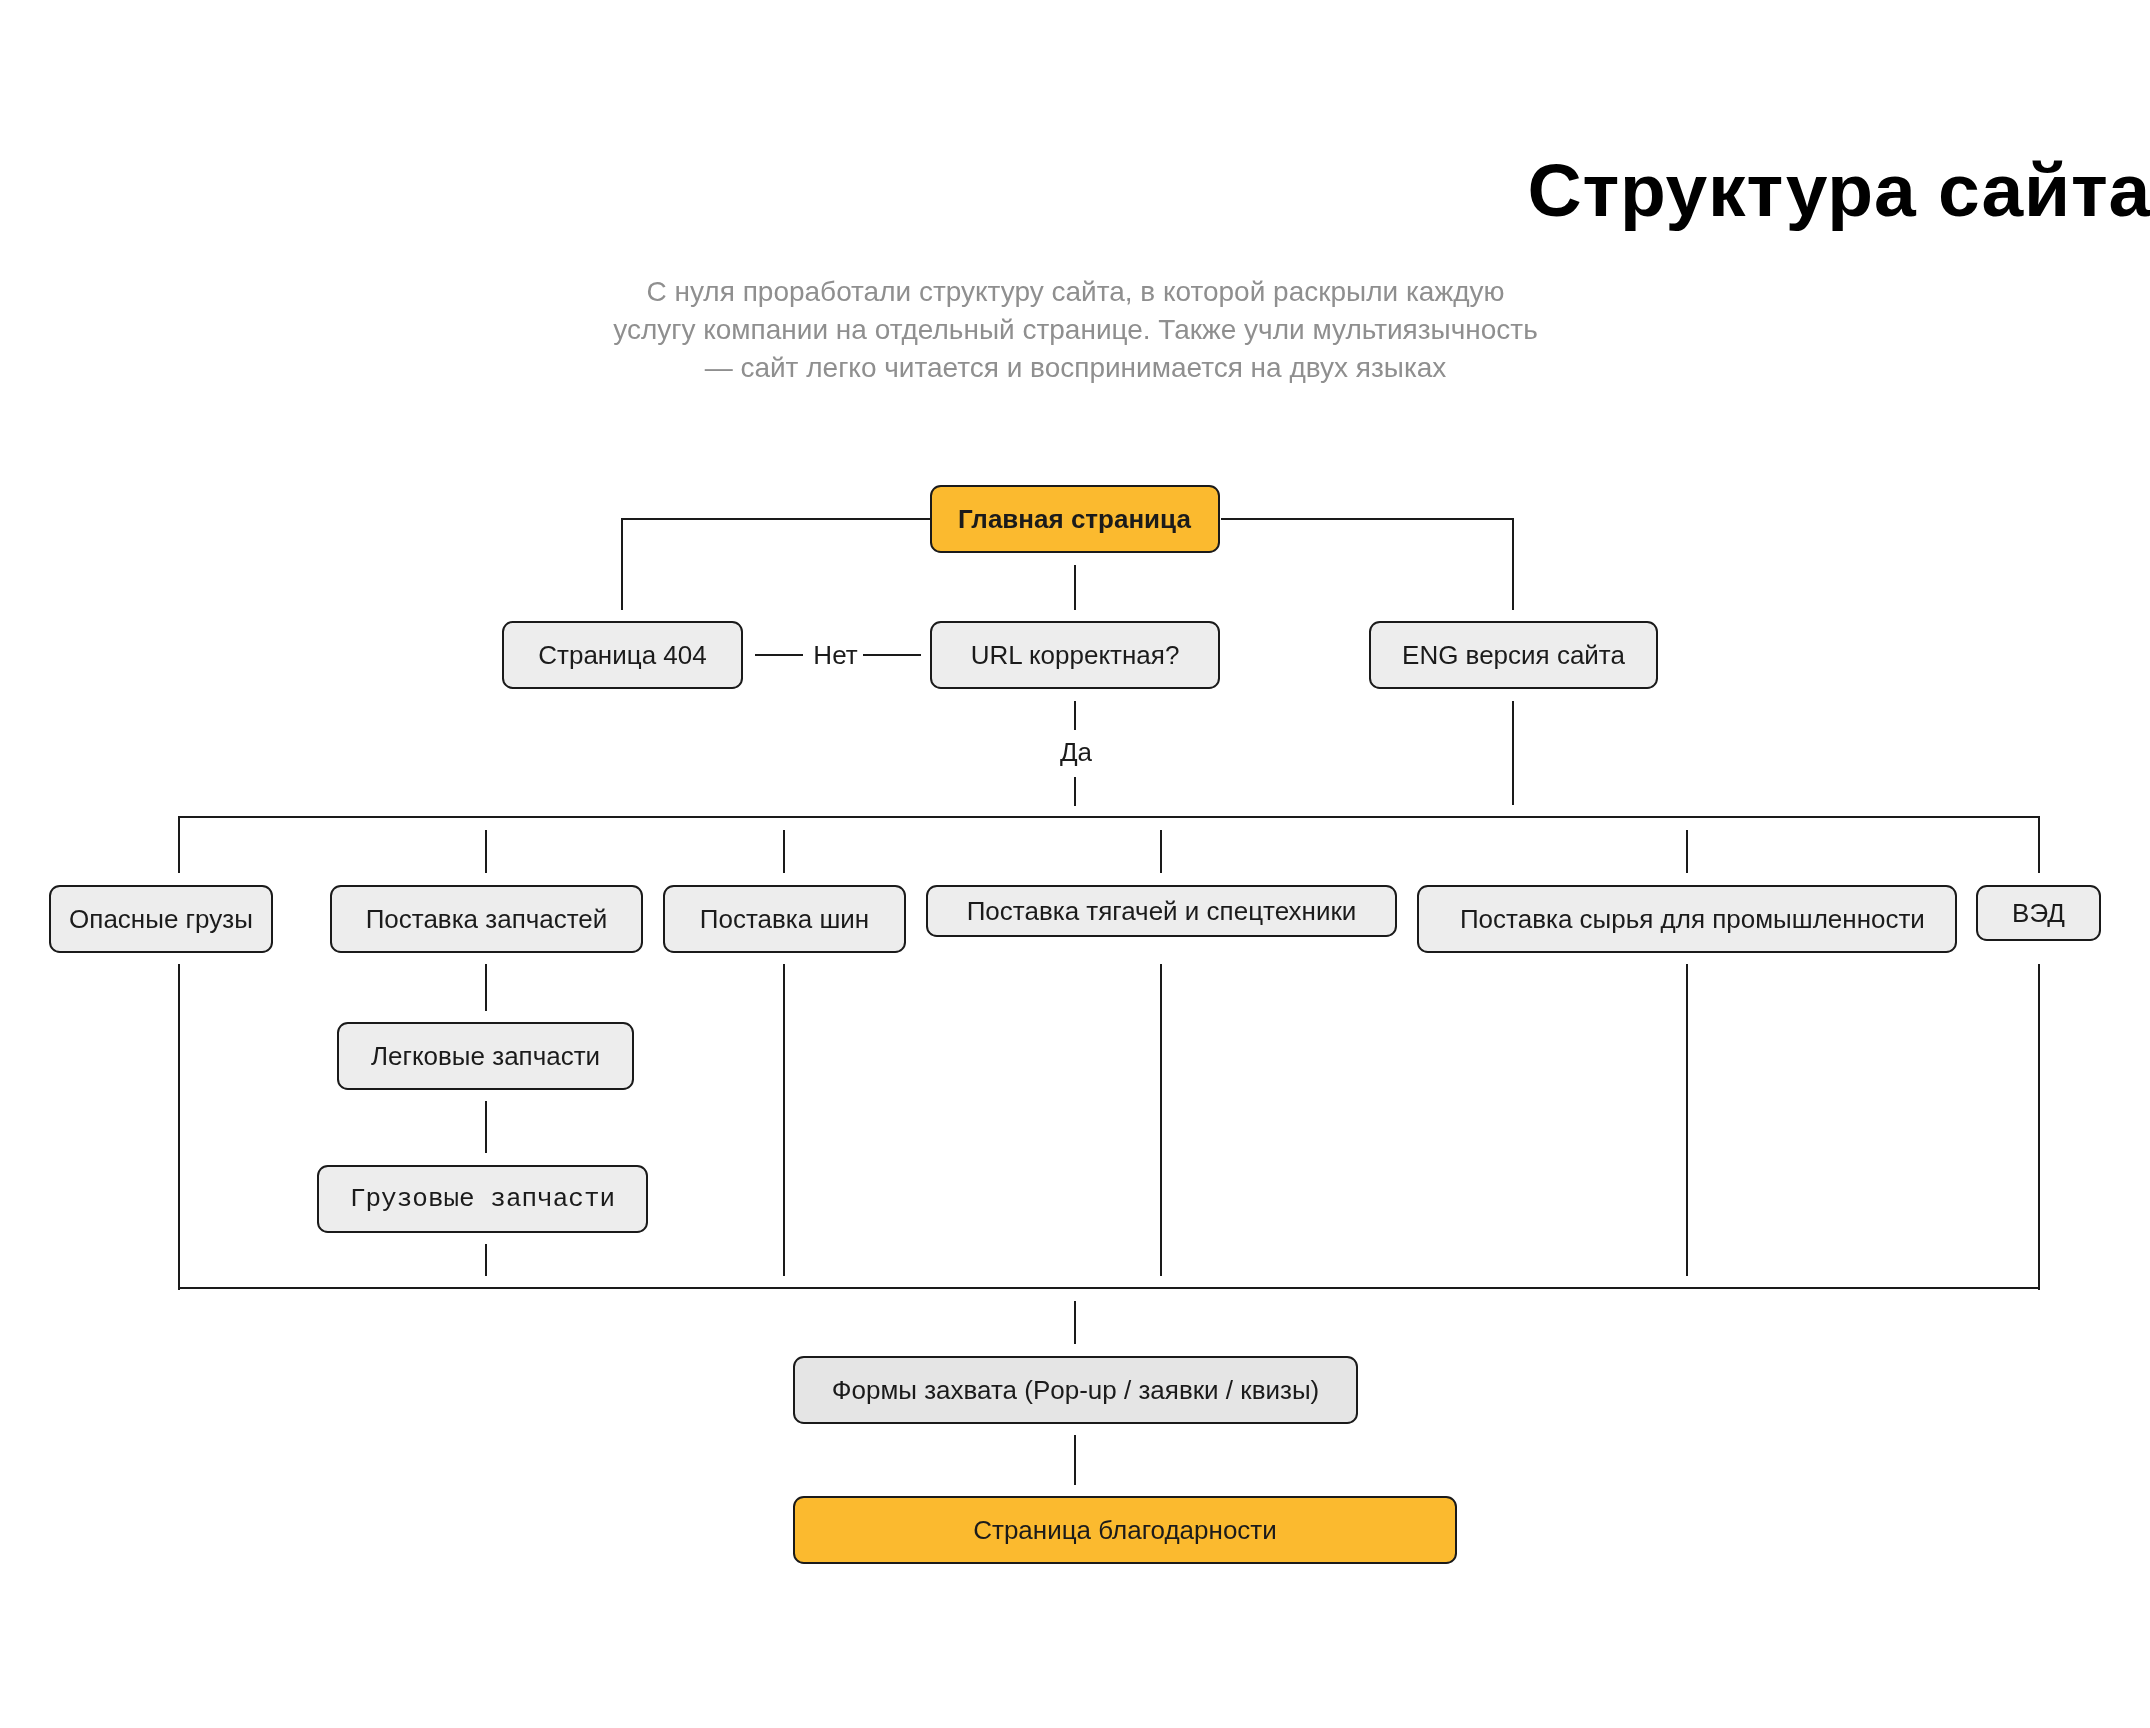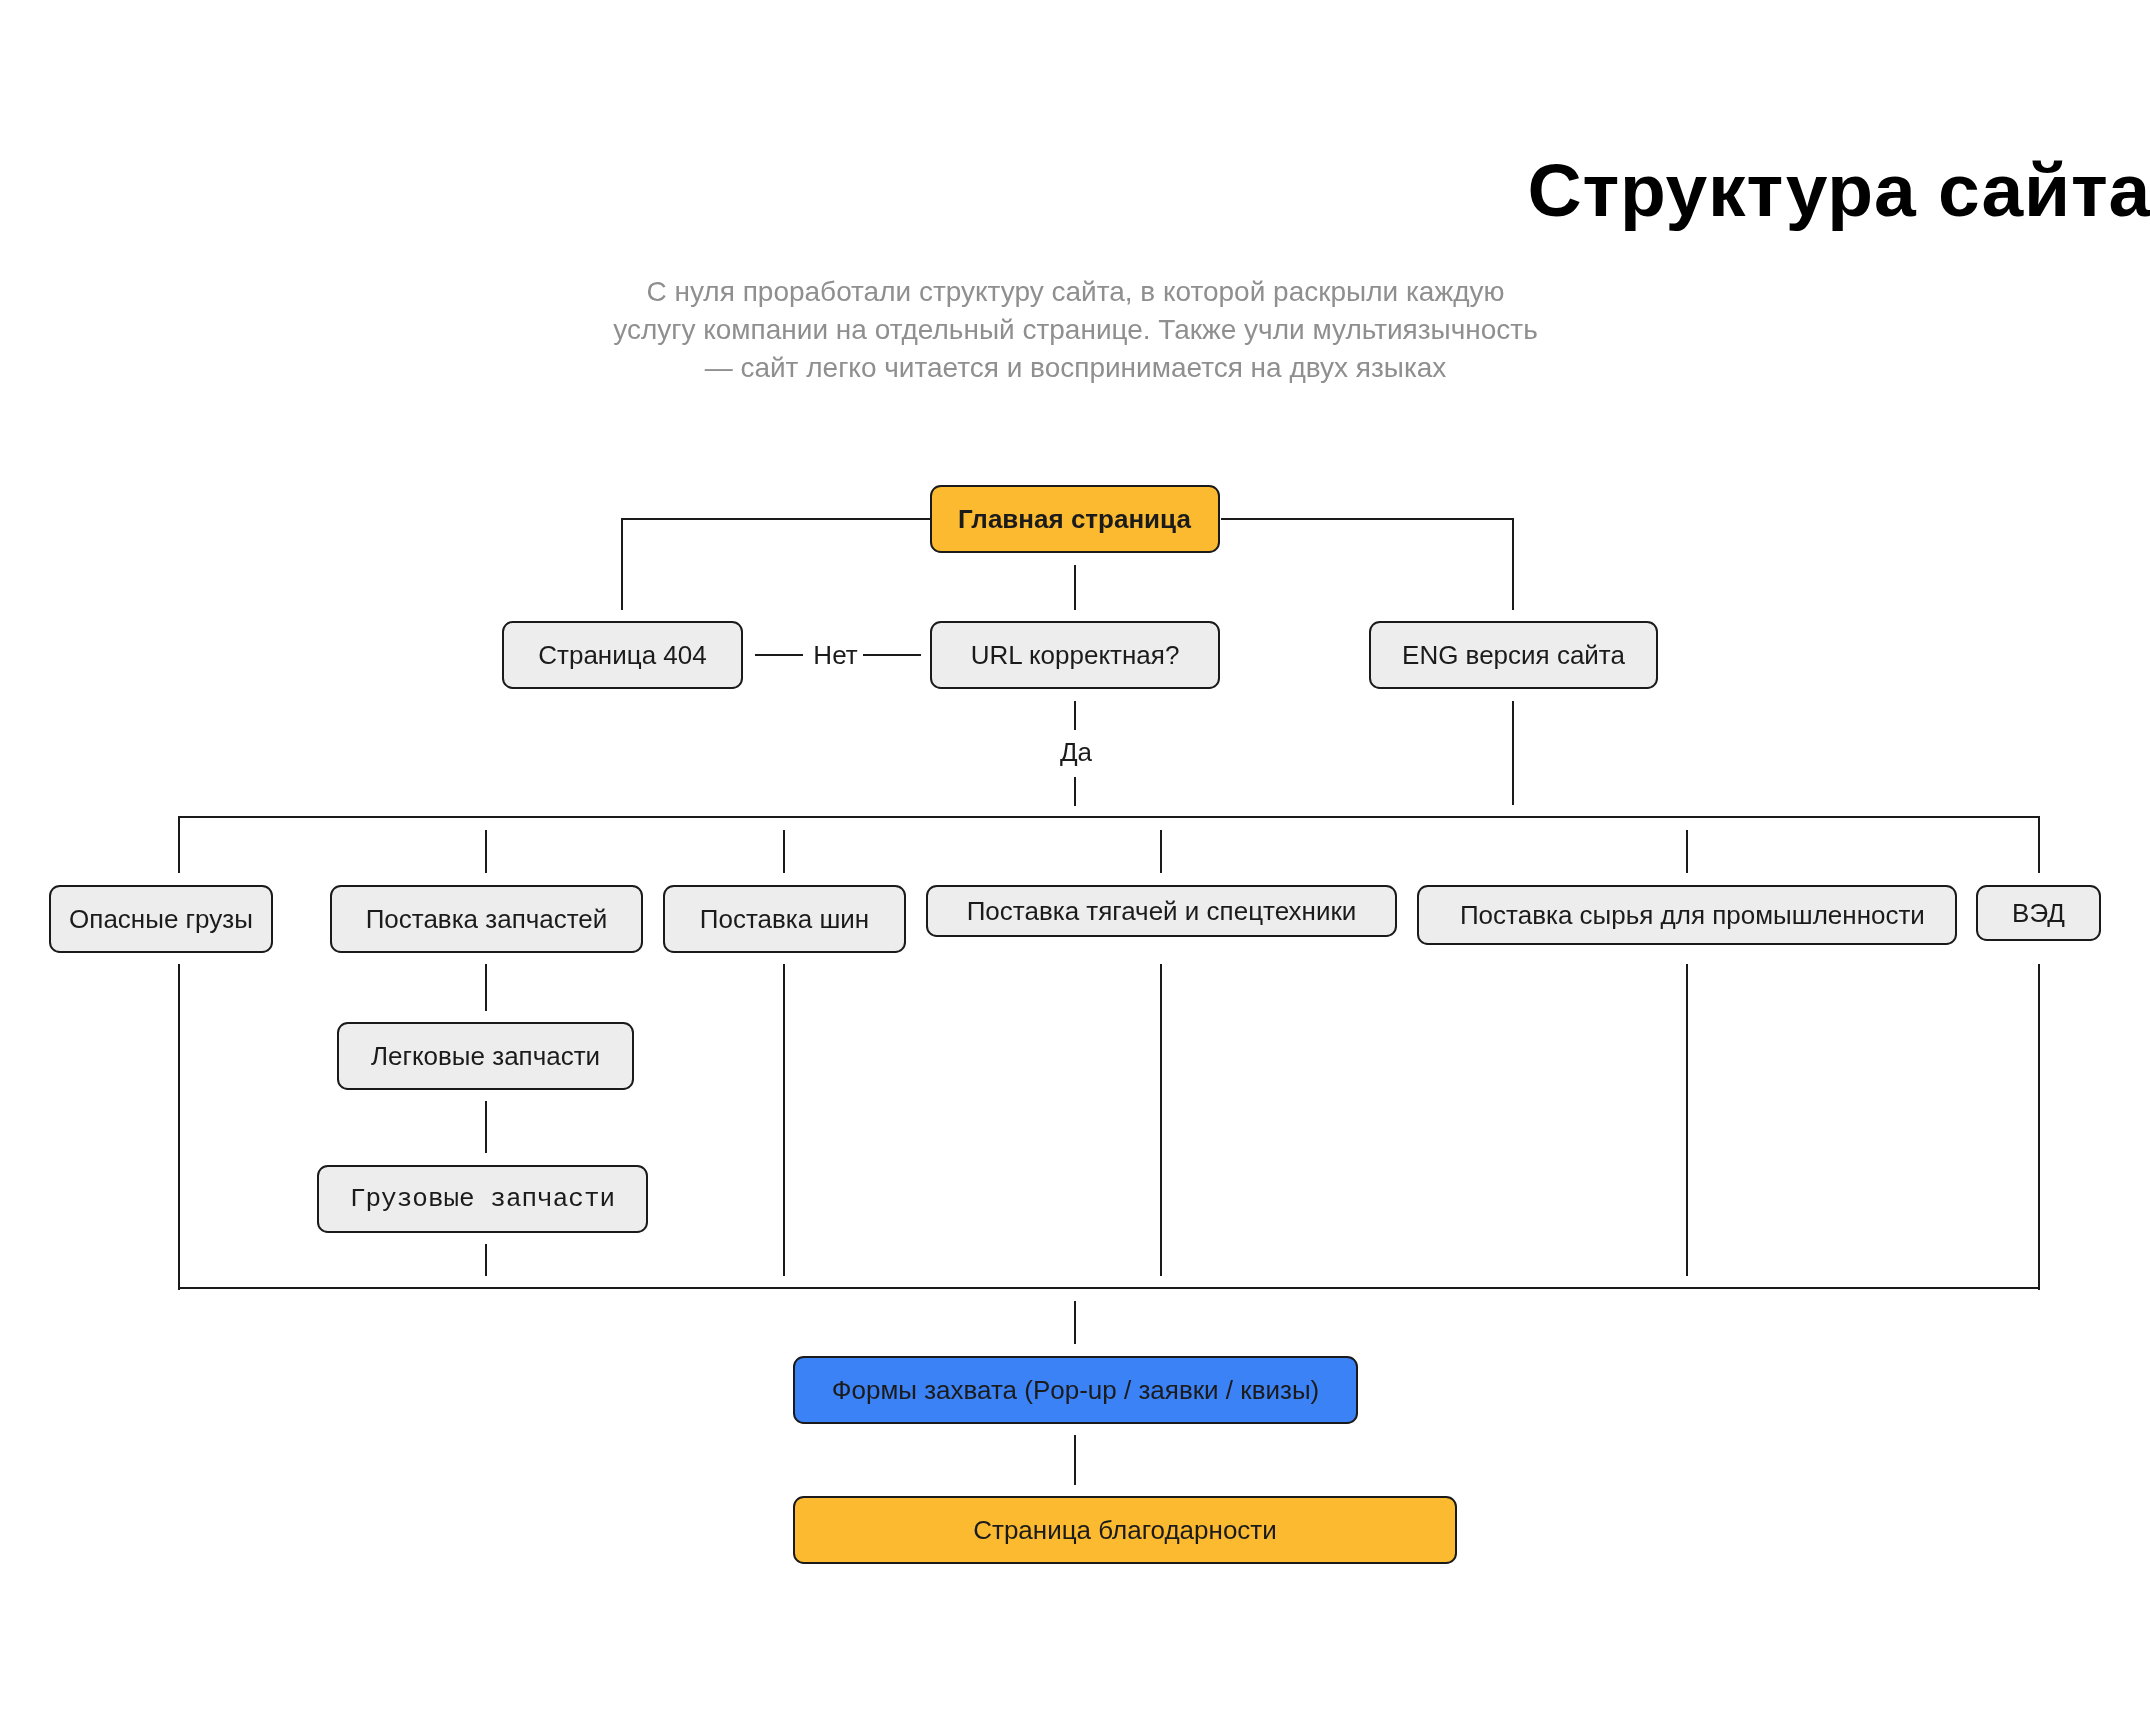--- a/index.html
+++ b/index.html
@@ -47,21 +47,21 @@
     align-items: center;
     justify-content: center;
     text-align: center;
     font-size: 26px;
     font-weight: 500;
     color: #1b1b1b;
     padding: 0 9.2px;
   }
   .node--gray   { background: #ededed; }
   .node--orange { background: #fbba2f; }
-  .node--cream  { background: #3b82f6; }
+  .node--cream  { background: #e5e5e5; }
   .node--bold   { font-weight: 700; }
   .hline, .vline {
     position: absolute;
     background: #1a1a1a;
   }
   .hline { height: 2.3px; }
   .vline { width: 2.3px; }
   .edge-label {
     position: absolute;
     font-size: 26px;
@@ -123,21 +123,21 @@
   <div class="node node--orange node--bold" style="left:930px; top:485px; width:290px; height:68px;padding-left:8px;">Главная страница</div>
 
   <div class="node node--gray" style="left:502px; top:621px; width:241px; height:68px;">Страница 404</div>
   <div class="node node--gray" style="left:930px; top:621px; width:290px; height:68px;">URL корректная?</div>
   <div class="node node--gray" style="left:1369px; top:621px; width:289px; height:68px;">ENG версия сайта</div>
 
   <div class="node node--gray" style="left:49px; top:885px; width:224px; height:68px;">Опасные грузы</div>
   <div class="node node--gray" style="left:330px; top:885px; width:313px; height:68px;">Поставка запчастей</div>
   <div class="node node--gray" style="left:663px; top:885px; width:243px; height:68px;">Поставка шин</div>
   <div class="node node--gray" style="left:926px; top:885px; width:471px; height:52px;">Поставка тягачей и спецтехники</div>
-  <div class="node node--gray" style="left:1417px; top:885px; width:540px; height:60px;padding-left:20px;">Поставка сырья для промышленности</div>
+  <div class="node node--gray" style="left:1417px; top:885px; width:540px; height:68px;padding-left:20px;">Поставка сырья для промышленности</div>
   <div class="node node--gray" style="left:1976px; top:885px; width:125px; height:56px;">ВЭД</div>
 
   <div class="node node--gray" style="left:337px; top:1022px; width:297px; height:68px;">Легковые запчасти</div>
   <div class="node node--gray" style="left:317px; top:1165px; width:331px; height:68px;font-family:Liberation Mono, monospace;">Грузовые запчасти</div>
 
   <div class="node node--cream" style="left:793px; top:1356px; width:565px; height:68px;">Формы захвата (Pop-up / заявки / квизы)</div>
   <div class="node node--orange" style="left:793px; top:1496px; width:664px; height:68px;text-align:center;">Страница благодарности</div>
 
 </div>
 

